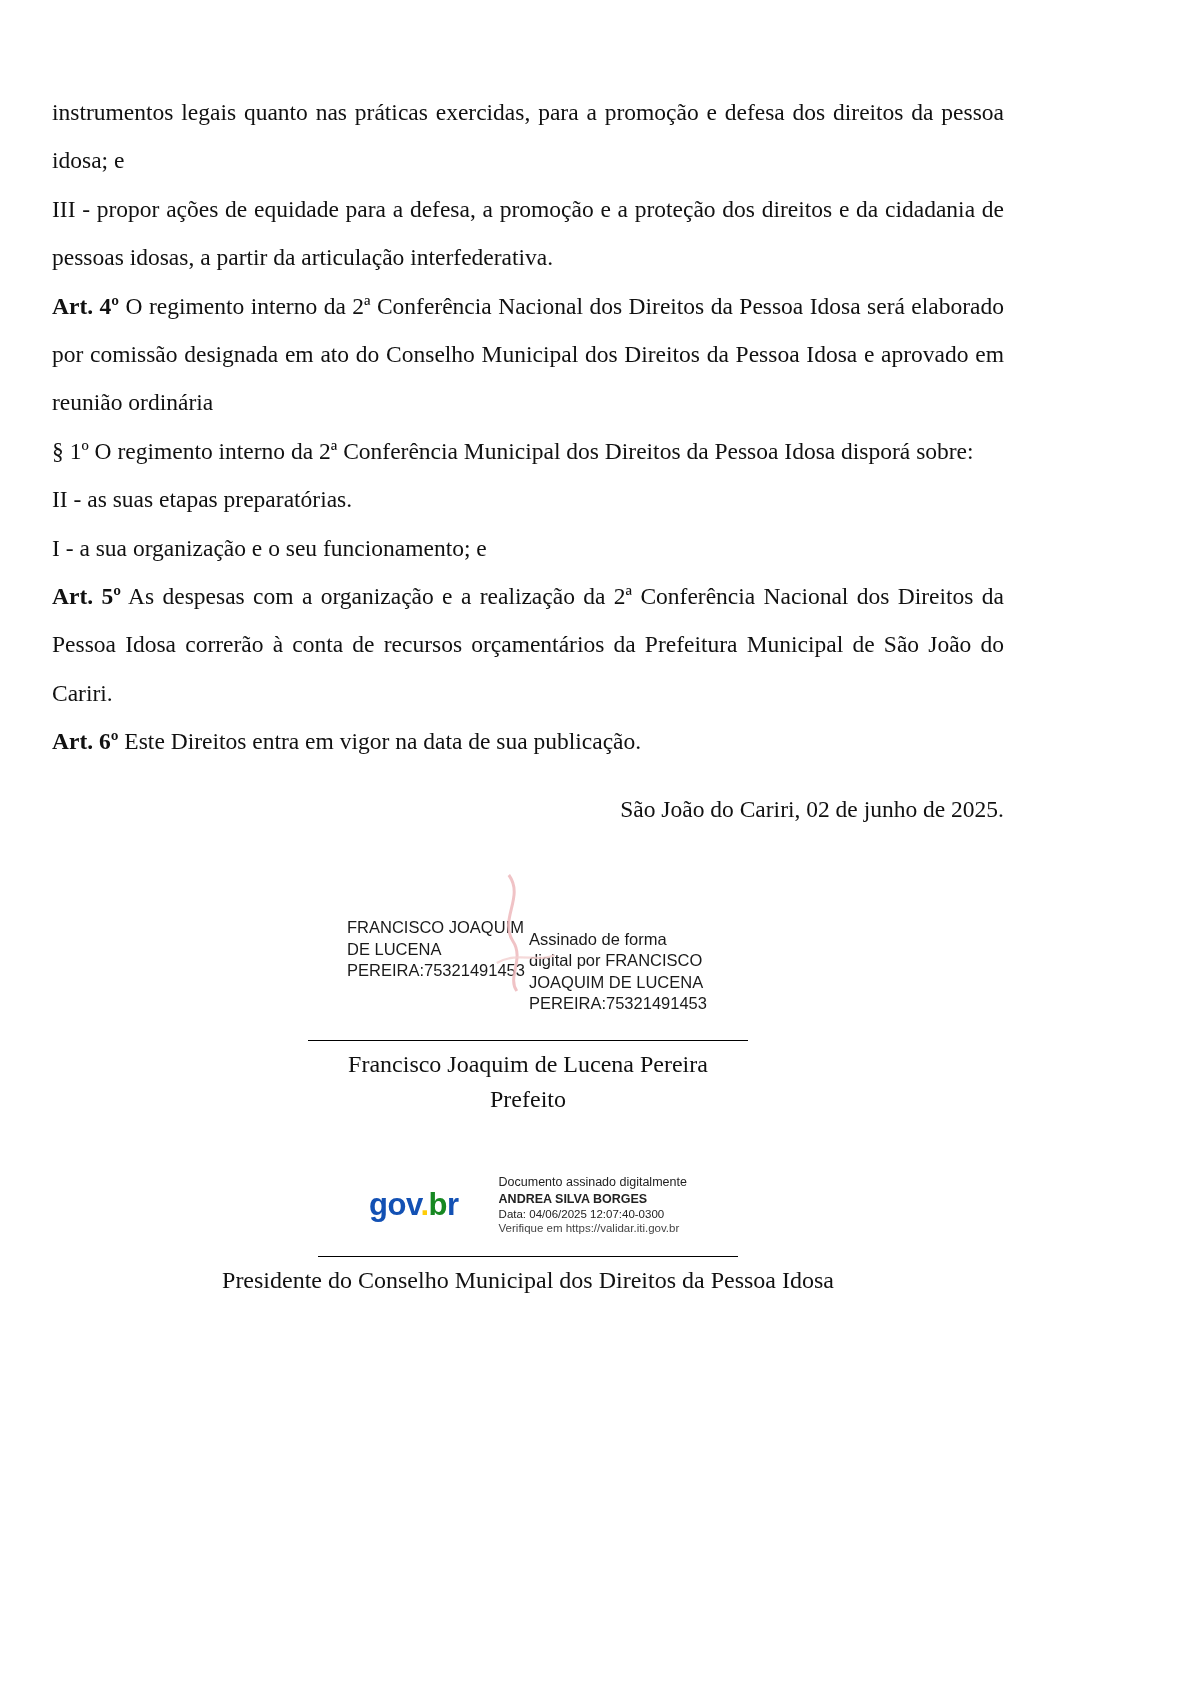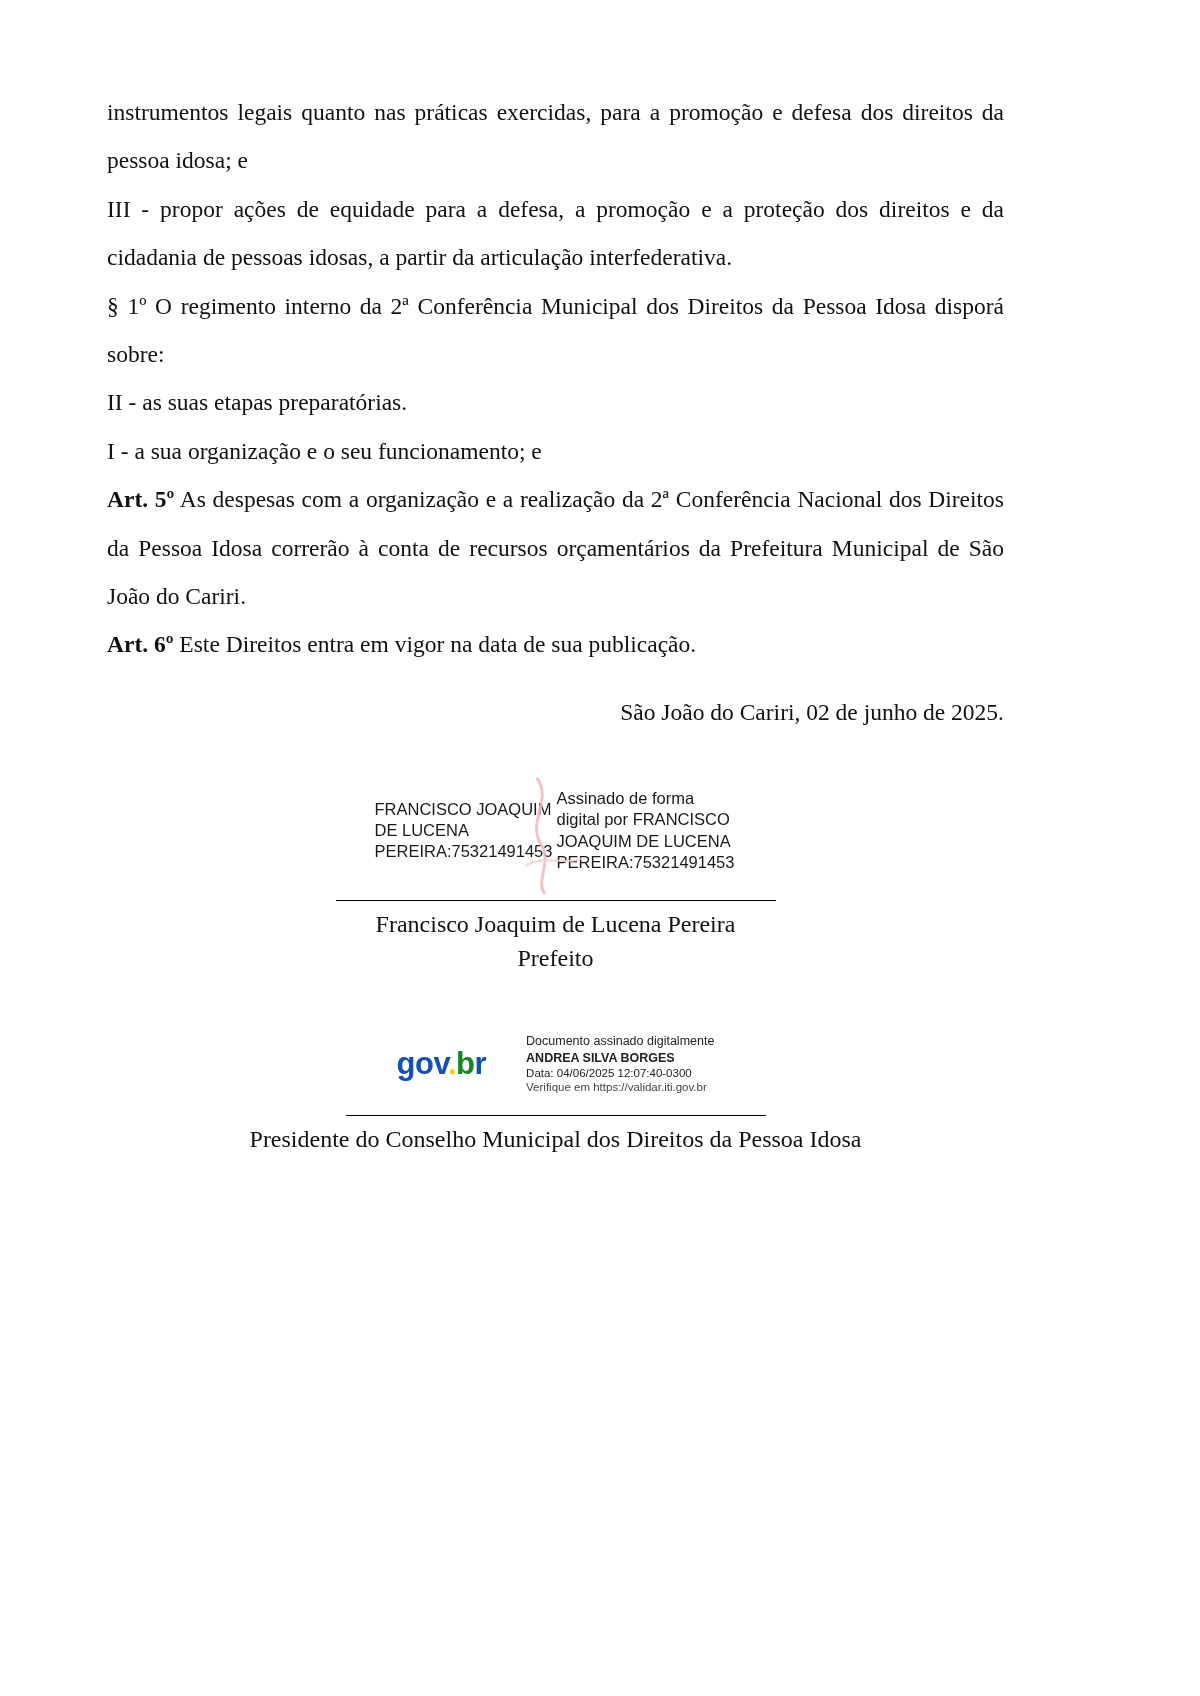--- a/index.html
+++ b/index.html
@@ -8,21 +8,21 @@
     position: relative;
     width: 1200px;
     height: 1696px;
     margin: 0 auto;
     background: #ffffff;
     font-family: "Liberation Serif", serif;
     color: #111;
     overflow: hidden;
   }
   .content {
-    padding: 88px 196px 0 107px; 
+    padding: 88px 196px 0 52px; 
   }
   .body-text p {
     margin: 0;
     font-size: 23.5px;
     line-height: 2.06;
     text-align: justify;
   }
   .body-text .b { font-weight: bold; }
   .dateline {
     margin-top: 30px;
@@ -41,21 +41,21 @@
     display: flex;
     align-items: center;
     gap: 2px;
     font-family: "Liberation Sans", sans-serif;
     font-size: 16.5px;
     line-height: 1.3;
     color: #1a1a1a;
   }
   .dsig .col { white-space: pre-line; }
   .dsig .col-left  { width: 180px; text-align: left; }
-  .dsig .col-right { width: 180px; text-align: left; }
+  .dsig .col-right { width: 180px; text-align: left; margin-top: 44px; }
   .squiggle {
     position: absolute;
     left: 50%;
     top: -18px;
     transform: translateX(-58%);
     pointer-events: none;
   }
   
   .sig-line {
     width: 440px;
@@ -109,20 +109,21 @@
 </style>
 </head>
 <body>
 
 <div class="page">
   <div class="content">
 
     <div class="body-text">
       <p><span class="b"></span><span>instrumentos legais quanto nas práticas exercidas, para a promoção e defesa dos direitos da pessoa idosa; e</span></p>
       <p><span class="b"></span><span>III - propor ações de equidade para a defesa, a promoção e a proteção dos direitos e da cidadania de pessoas idosas, a partir da articulação interfederativa.</span></p>
+      <p><span class="b">Art. 4º</span><span> O regimento interno da 2ª Conferência Nacional dos Direitos da Pessoa Idosa será elaborado por comissão designada em ato do Conselho Municipal dos Direitos da Pessoa Idosa e aprovado em reunião ordinária</span></p>
       <p><span class="b"></span><span>§ 1º O regimento interno da 2ª Conferência Municipal dos Direitos da Pessoa Idosa disporá sobre:</span></p>
       <p><span class="b"></span><span>II - as suas etapas preparatórias.</span></p>
       <p><span class="b"></span><span>I - a sua organização e o seu funcionamento; e</span></p>
       <p><span class="b">Art. 5º</span><span> As despesas com a organização e a realização da 2ª Conferência Nacional dos Direitos da Pessoa Idosa correrão à conta de recursos orçamentários da Prefeitura Municipal de São João do Cariri.</span></p>
       <p><span class="b">Art. 6º</span><span> Este Direitos entra em vigor na data de sua publicação.</span></p>
     </div>
 
     <div class="dateline">São João do Cariri, 02 de junho de 2025.</div>
 
     <div class="dsig-wrap">

